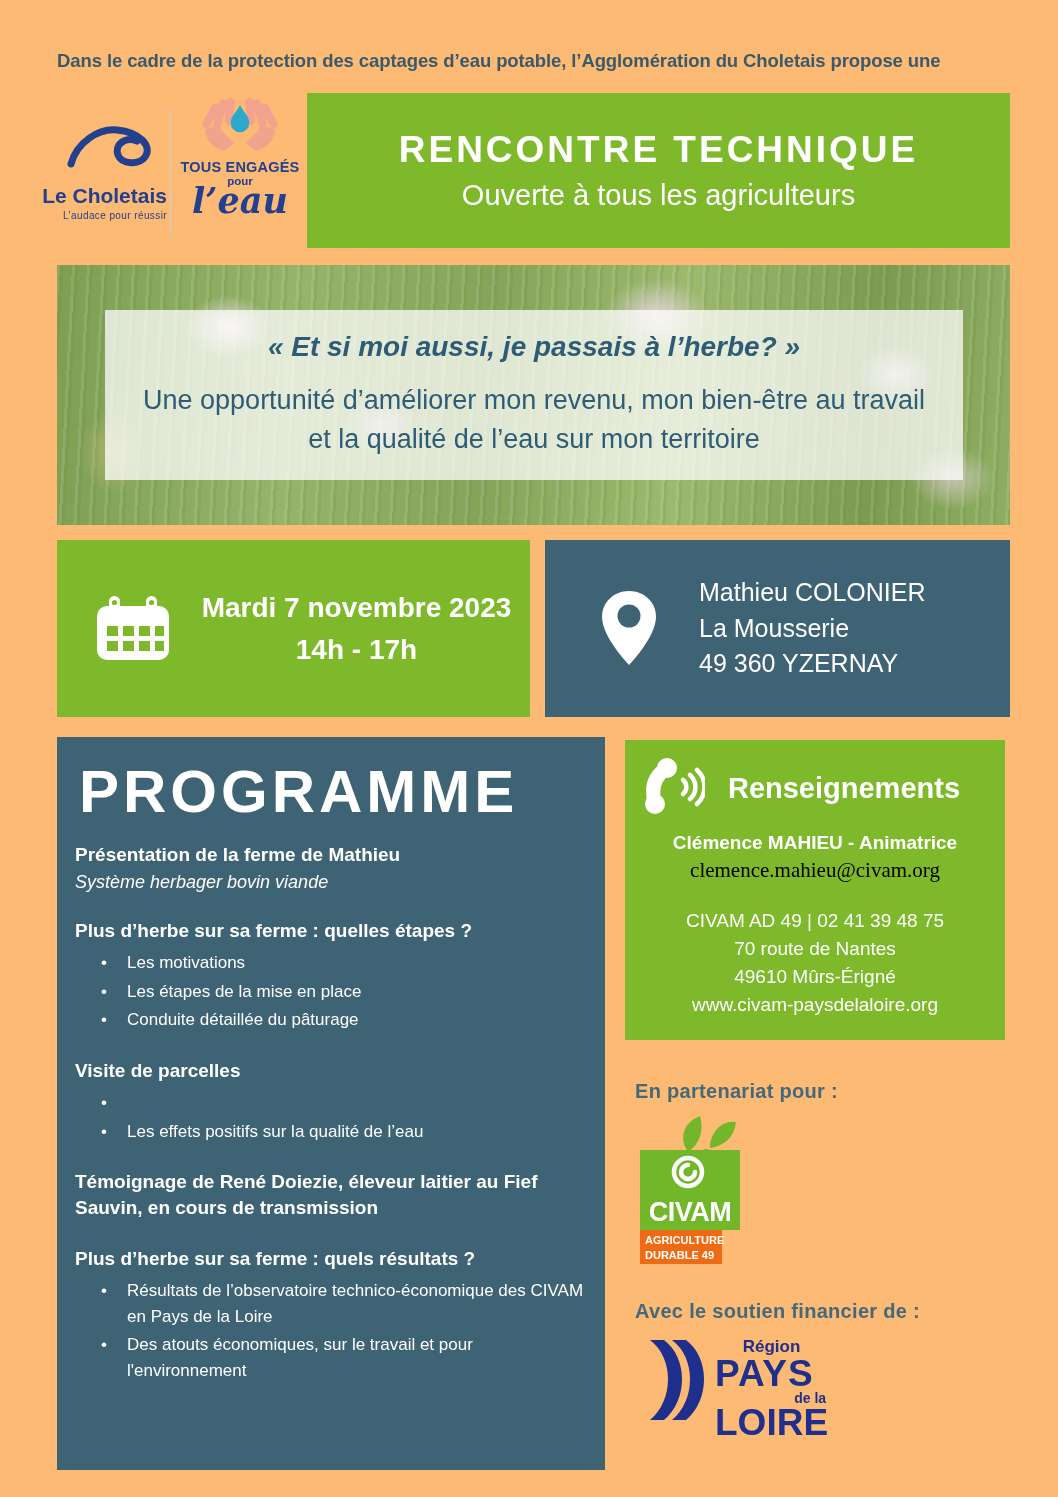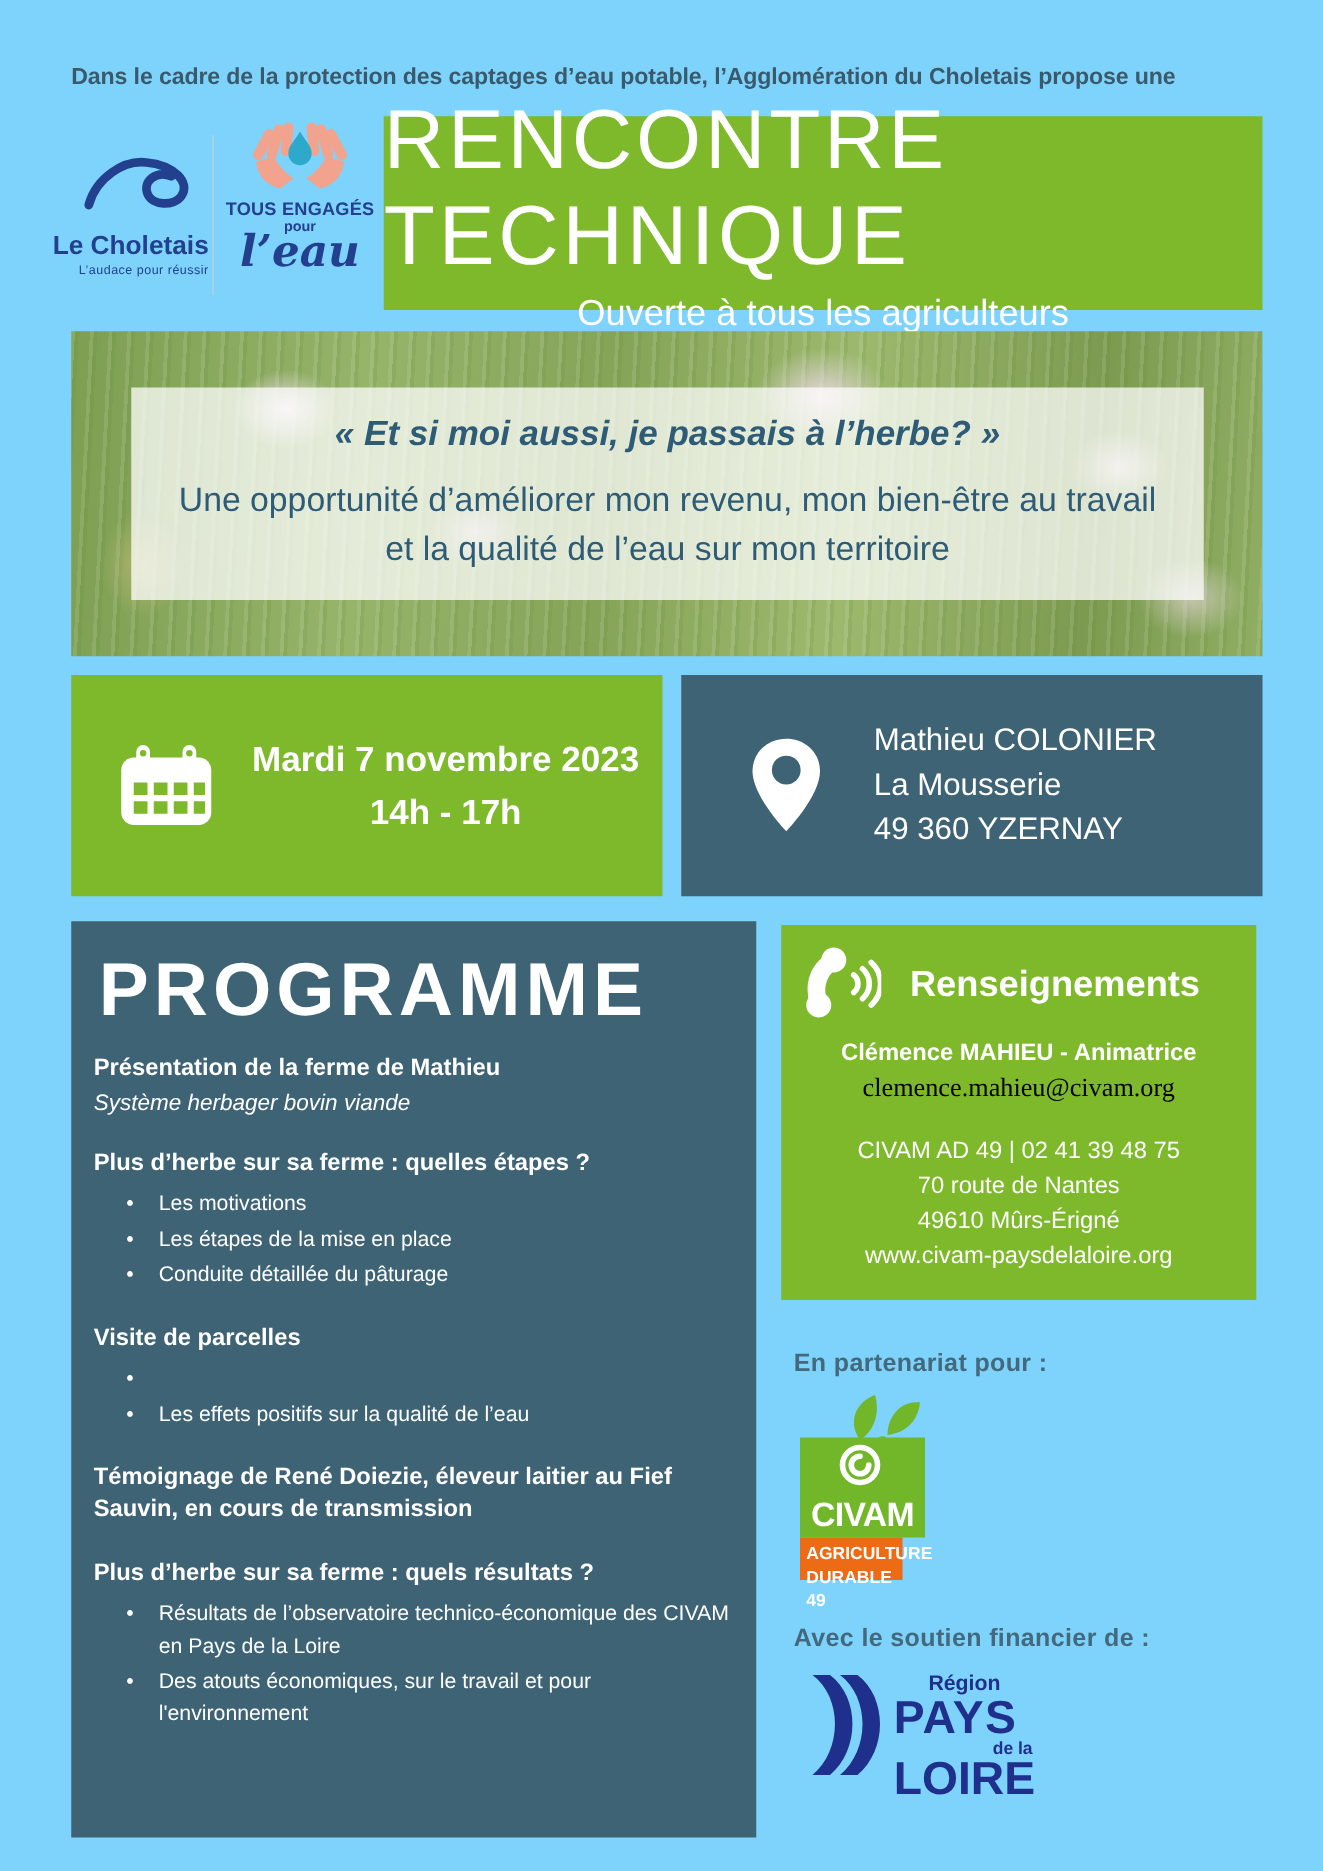--- a/index.html
+++ b/index.html
@@ -7,37 +7,37 @@
     --teal:#3e6374;
     --navy:#23408f;
     --region-navy:#1f2f8c;
     --slate:#3a5a6c;
     --hero-text:#2e5c76;
     --civam-green:#72b62a;
     --civam-orange:#ed6b15;
   }
   *{margin:0;padding:0;box-sizing:border-box;}
   body{background:#fff;font-family:"Liberation Sans",sans-serif;}
-  .page{position:relative;width:1058px;height:1497px;background:#7dd3fc;overflow:hidden;padding-left:48px;}
+  .page{position:relative;width:1058px;height:1497px;background:#fdba74;overflow:hidden;padding-left:48px;}
 
   .intro{position:absolute;left:57px;top:50px;width:965px;font-size:18.5px;font-weight:bold;color:var(--slate);letter-spacing:-0.1px;}
 
   
   .choletais{position:absolute;left:33px;top:120px;width:134px;text-align:right;}
   .chol-name{font-size:21px;font-weight:bold;color:var(--navy);margin-top:2px;}
   .chol-tag{font-size:10px;color:var(--navy);letter-spacing:.4px;margin-top:2px;}
   .logo-divider{position:absolute;left:170px;top:108px;width:1px;height:128px;background:#c8cdd4;}
   .eau{position:absolute;left:178px;top:98px;width:124px;text-align:center;}
   .eau-l1{font-size:14.5px;font-weight:bold;color:var(--navy);letter-spacing:.2px;margin-top:1px;}
   .eau-l2{font-size:11.5px;font-weight:bold;color:var(--navy);}
   .eau-l3{font-family:"DejaVu Serif",serif;font-style:italic;font-weight:bold;font-size:35px;line-height:.9;color:var(--navy);margin-top:-2px;}
 
   
   .green-header{position:absolute;left:307px;top:93px;width:703px;height:155px;background:var(--green);color:#fff;display:flex;flex-direction:column;align-items:center;justify-content:center;}
-  .gh-title{font-size:67px;font-weight:normal;letter-spacing:3px;}
+  .gh-title{font-size:37px;font-weight:bold;letter-spacing:3px;}
   .gh-sub{font-size:29px;margin-top:8px;}
 
   
   .hero{position:absolute;left:57px;top:265px;width:953px;height:260px;
     background:
       radial-gradient(60px 45px at 18% 24%, rgba(243,224,238,.9), rgba(243,224,238,0) 70%),
       radial-gradient(75px 55px at 63% 20%, rgba(240,218,235,.85), rgba(240,218,235,0) 70%),
       radial-gradient(55px 42px at 88% 42%, rgba(238,215,230,.75), rgba(238,215,230,0) 70%),
       radial-gradient(52px 40px at 34% 62%, rgba(235,210,228,.65), rgba(235,210,228,0) 70%),
       radial-gradient(48px 60px at 6% 72%, rgba(210,190,130,.55), rgba(210,190,130,0) 70%),
@@ -78,21 +78,21 @@
   .contact-email{font-family:"Liberation Serif",serif;font-size:21px;color:#000;margin-top:4px;}
   .contact-block{margin-top:24px;font-size:19px;line-height:1.47;}
 
   
   .partner-label{position:absolute;left:635px;top:1080px;font-size:20px;font-weight:bold;color:#44697c;letter-spacing:.3px;}
   .civam-logo{position:absolute;left:640px;top:1112px;width:112px;height:152px;}
   .civam-leaves{position:absolute;left:36px;top:0;}
   .civam-box{position:absolute;left:0;top:38px;width:100px;height:80px;background:var(--civam-green);}
   .civam-spiral{position:absolute;left:0;top:0;}
   .civam-name{position:absolute;bottom:2px;left:0;right:0;text-align:center;color:#fff;font-weight:bold;font-size:27px;letter-spacing:-.5px;}
-  .civam-band{position:absolute;left:0;top:118px;width:82px;height:34px;background:var(--civam-orange);color:#fff;font-size:14px;font-weight:bold;line-height:1.35;padding:3px 0 0 5px;}
+  .civam-band{position:absolute;left:0;top:118px;width:82px;height:34px;background:var(--civam-orange);color:#fff;font-size:11px;font-weight:bold;line-height:1.35;padding:3px 0 0 5px;}
 
   
   .funding-label{position:absolute;left:635px;top:1300px;font-size:20px;font-weight:bold;color:#44697c;letter-spacing:.3px;}
   .region-logo{position:absolute;left:648px;top:1338px;display:flex;align-items:flex-start;}
   .region-text{margin-left:9px;color:var(--region-navy);}
   .r1{font-size:17px;font-weight:bold;text-align:center;line-height:1;}
   .r2{font-size:37px;font-weight:bold;line-height:1;letter-spacing:1px;}
   .r3{font-size:14px;font-weight:bold;text-align:right;line-height:1;margin:-1px 2px -1px 0;}
   .r4{font-size:37px;font-weight:bold;line-height:1;}
 </style>

